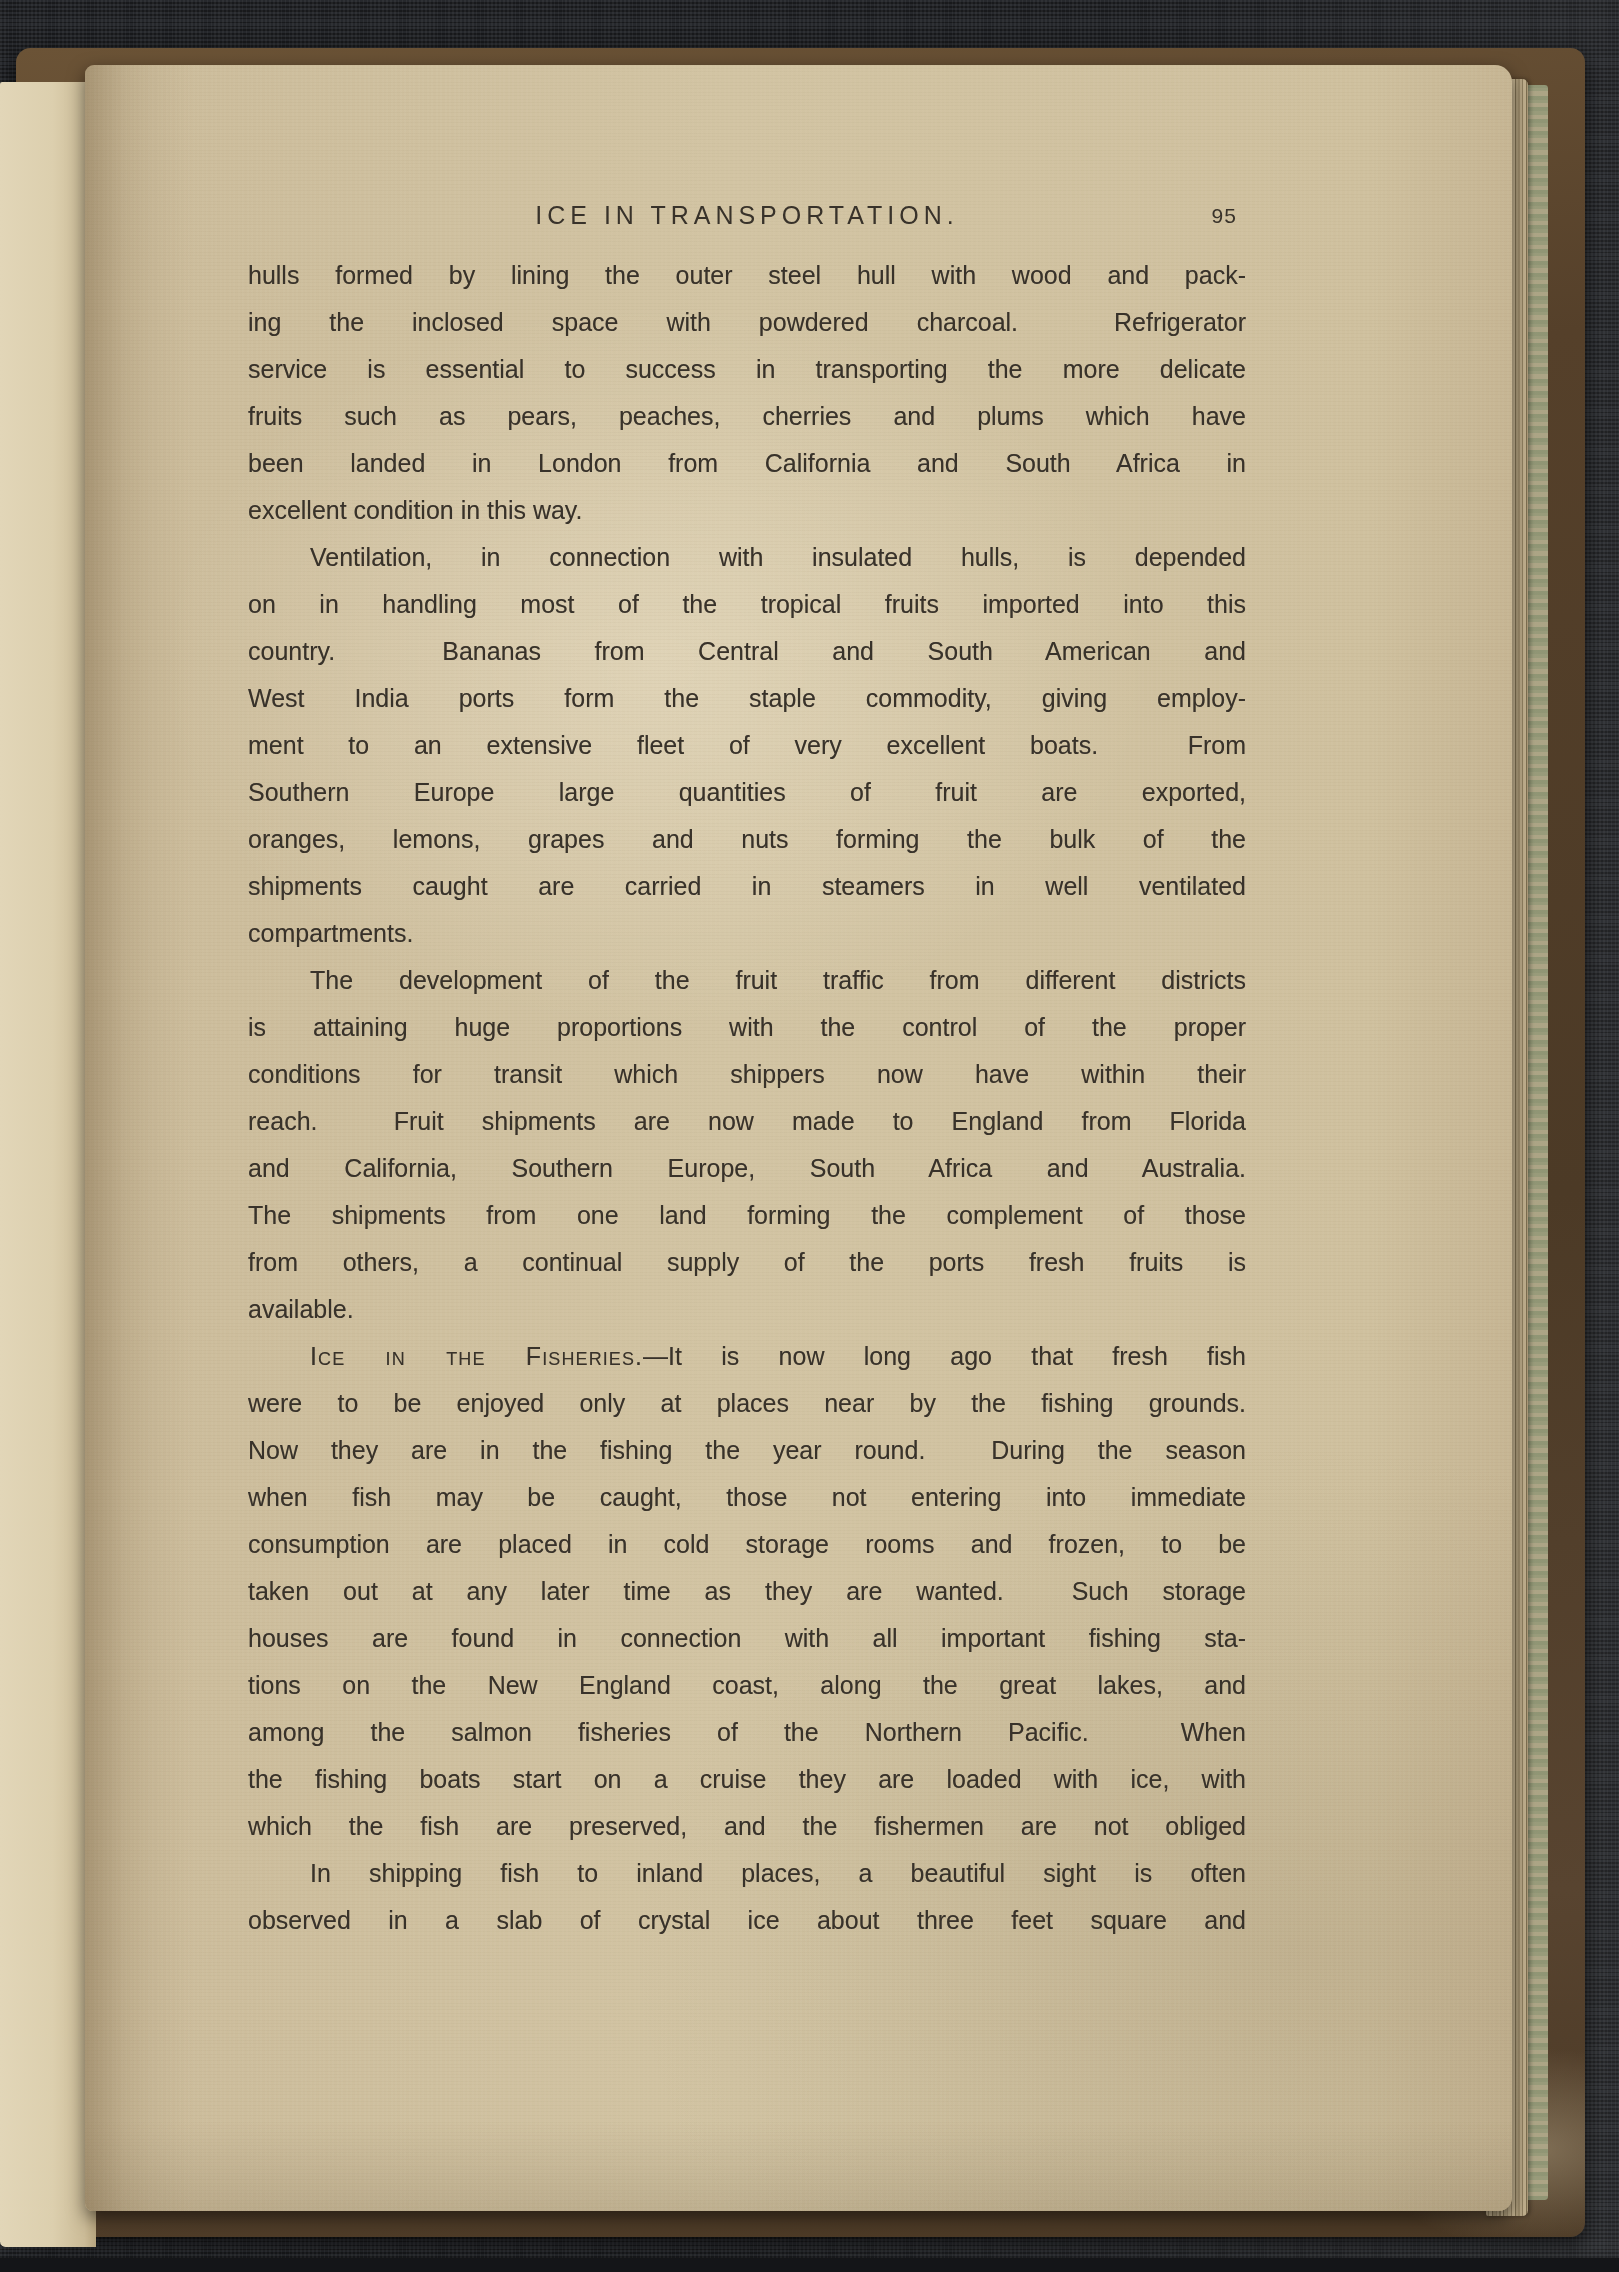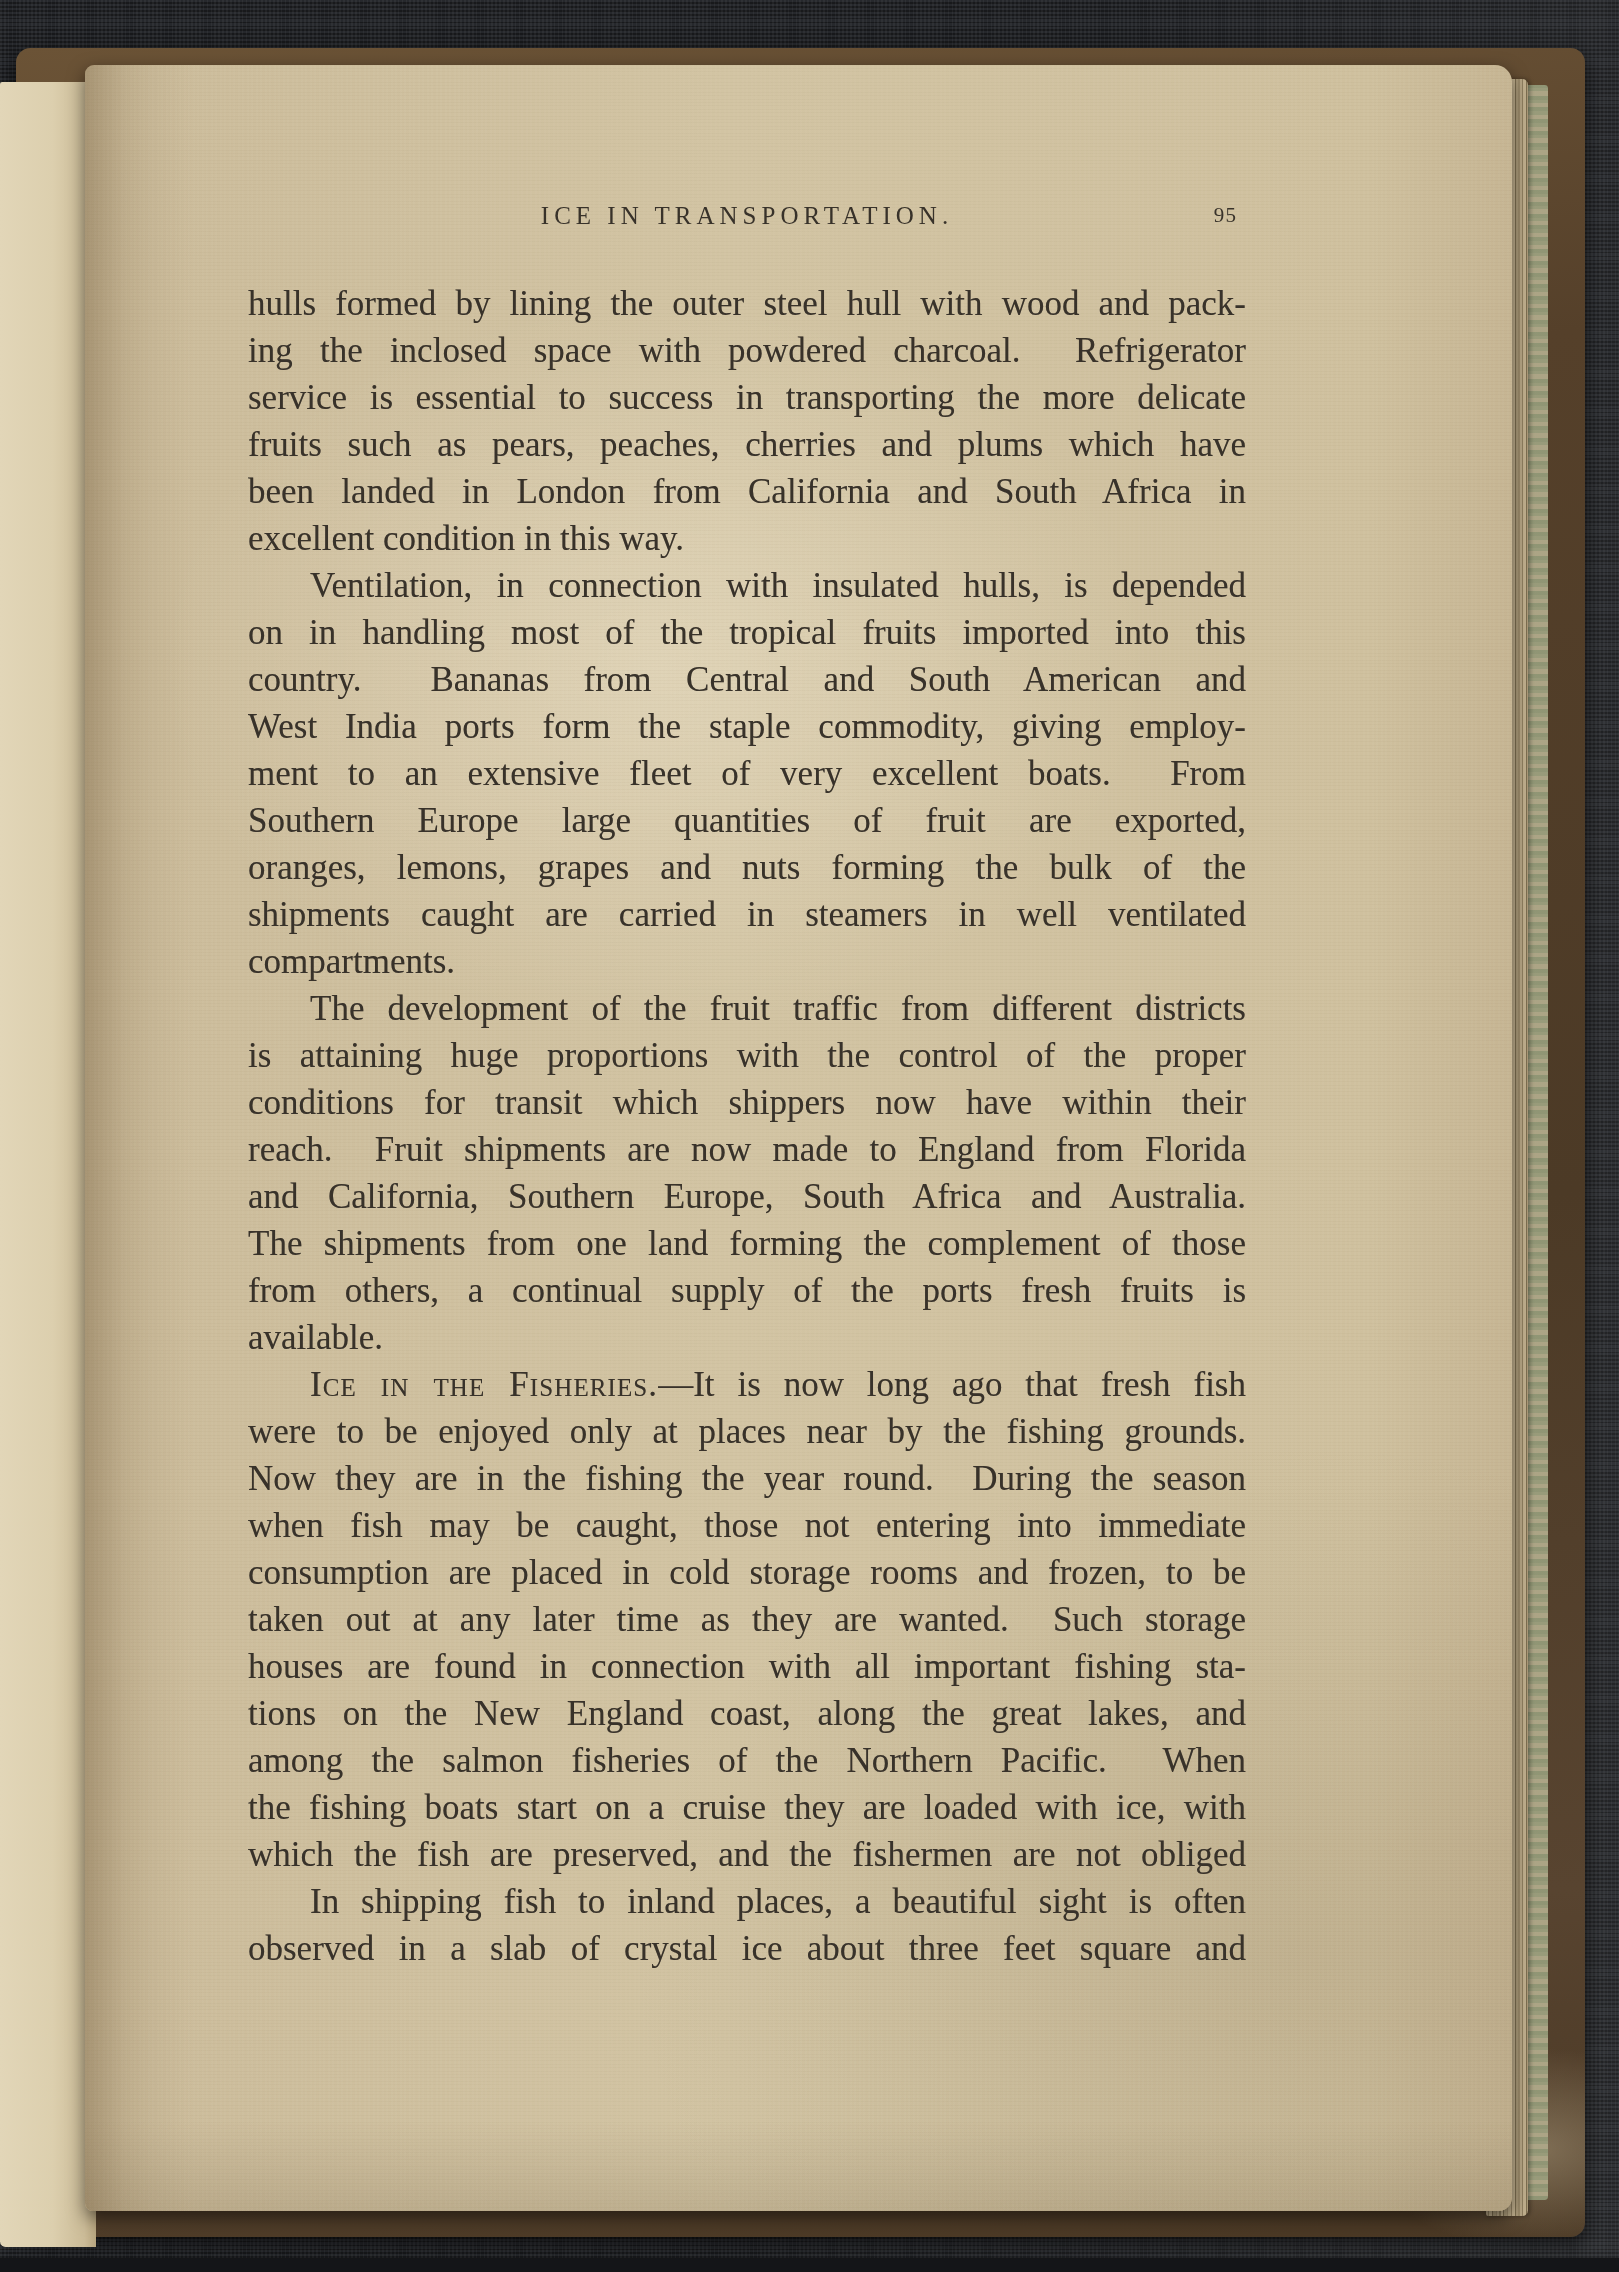--- a/index.html
+++ b/index.html
@@ -2,21 +2,21 @@
 <html style="--paper: #d2c4a3; --ink: #38322a; --flyleaf: #dccfae; --cover-leather: #55402a; --background-fabric: #26282c;font-size:9px"><head>
 <meta charset="utf-8">
 <style>
   html, body { margin: 0; padding: 0; background: #141518; }
 
   .scene {
     position: relative;
     width: 1620px;
     height: 2258px;
     overflow: hidden;
-    font-family: Liberation Serif, serif;
+    font-family: Liberation Sans, sans-serif;
     background:
       linear-gradient(100deg, rgba(255,255,255,0.00) 55%, rgba(255,255,255,0.05) 90%),
       repeating-linear-gradient(90deg, rgba(255,255,255,0.045) 0 1.7px, rgba(0,0,0,0.0) 1.7px 3.9px),
       repeating-linear-gradient(0deg, rgba(0,0,0,0.38) 0 1.7px, rgba(0,0,0,0.0) 1.7px 3.9px),
       var(--background-fabric, #26282c);
   }
 
   
   .cover {
     position: absolute;
@@ -109,22 +109,22 @@
   }
   .page-number {
     position: absolute;
     right: 9px; top: 0;
     font-size: 21px;
     line-height: 35px;
     letter-spacing: 1.1px;
   }
 
   .text-block {
-    margin-top: 47px;
-    font-size: 35px;
+    margin-top: 19px;
+    font-size: 25px;
     line-height: 47px;
     text-shadow: 0 0 0.6px rgba(56,50,42,0.35);
   }
   .para { margin: 0; }
   .tl {
     text-align: justify;
     text-align-last: justify;
     text-justify: inter-word;
     white-space: pre-wrap;
   }

